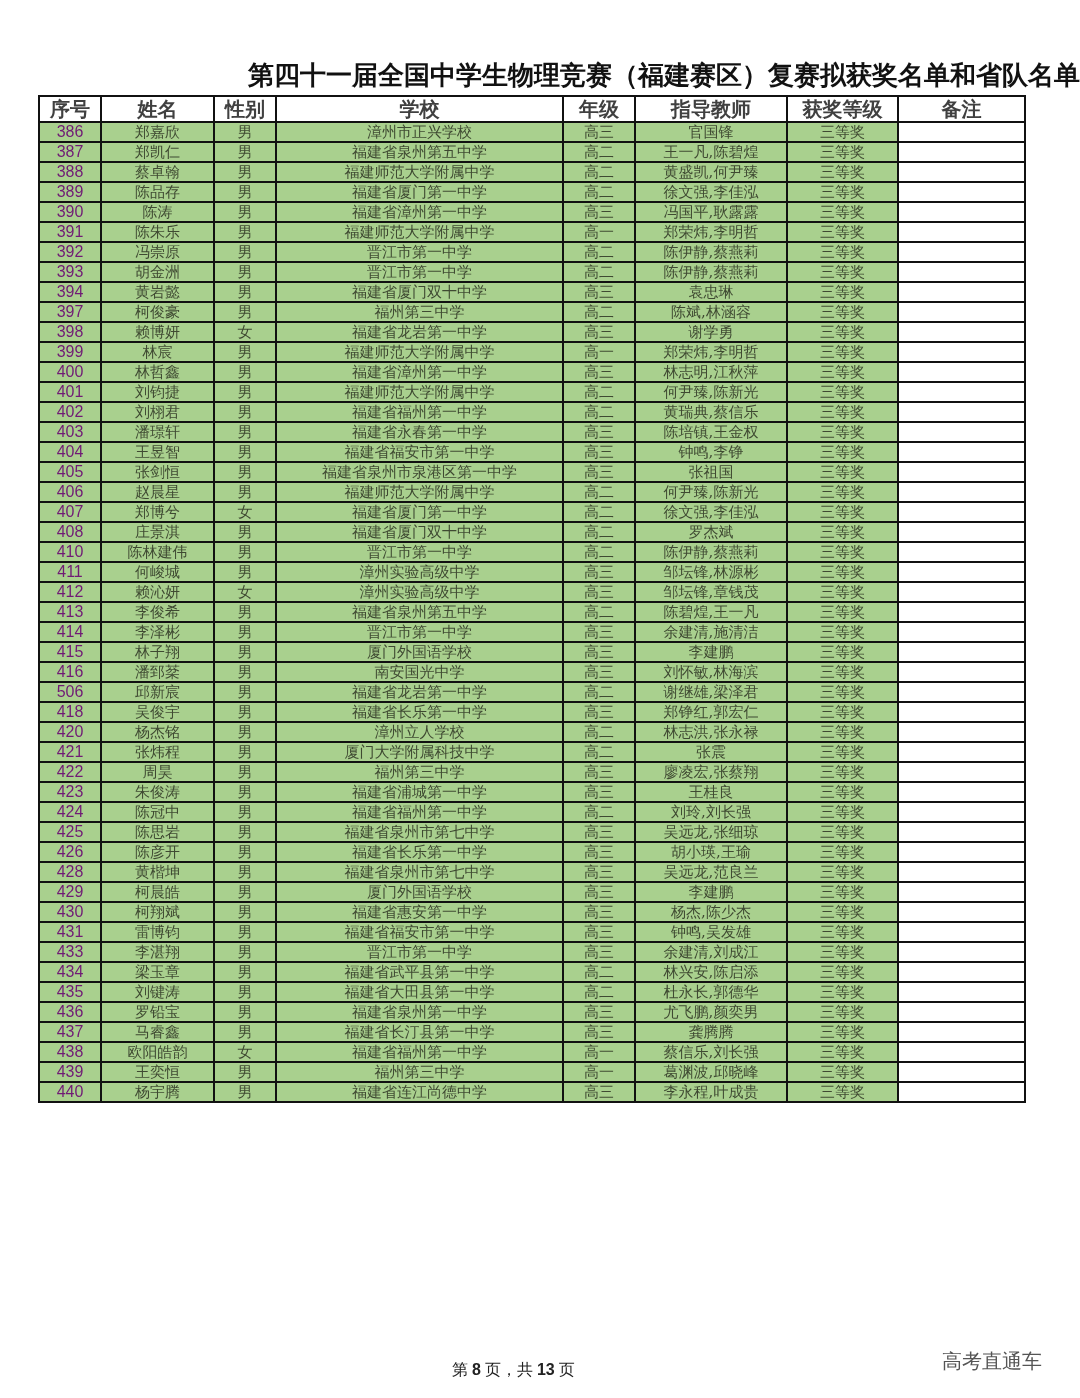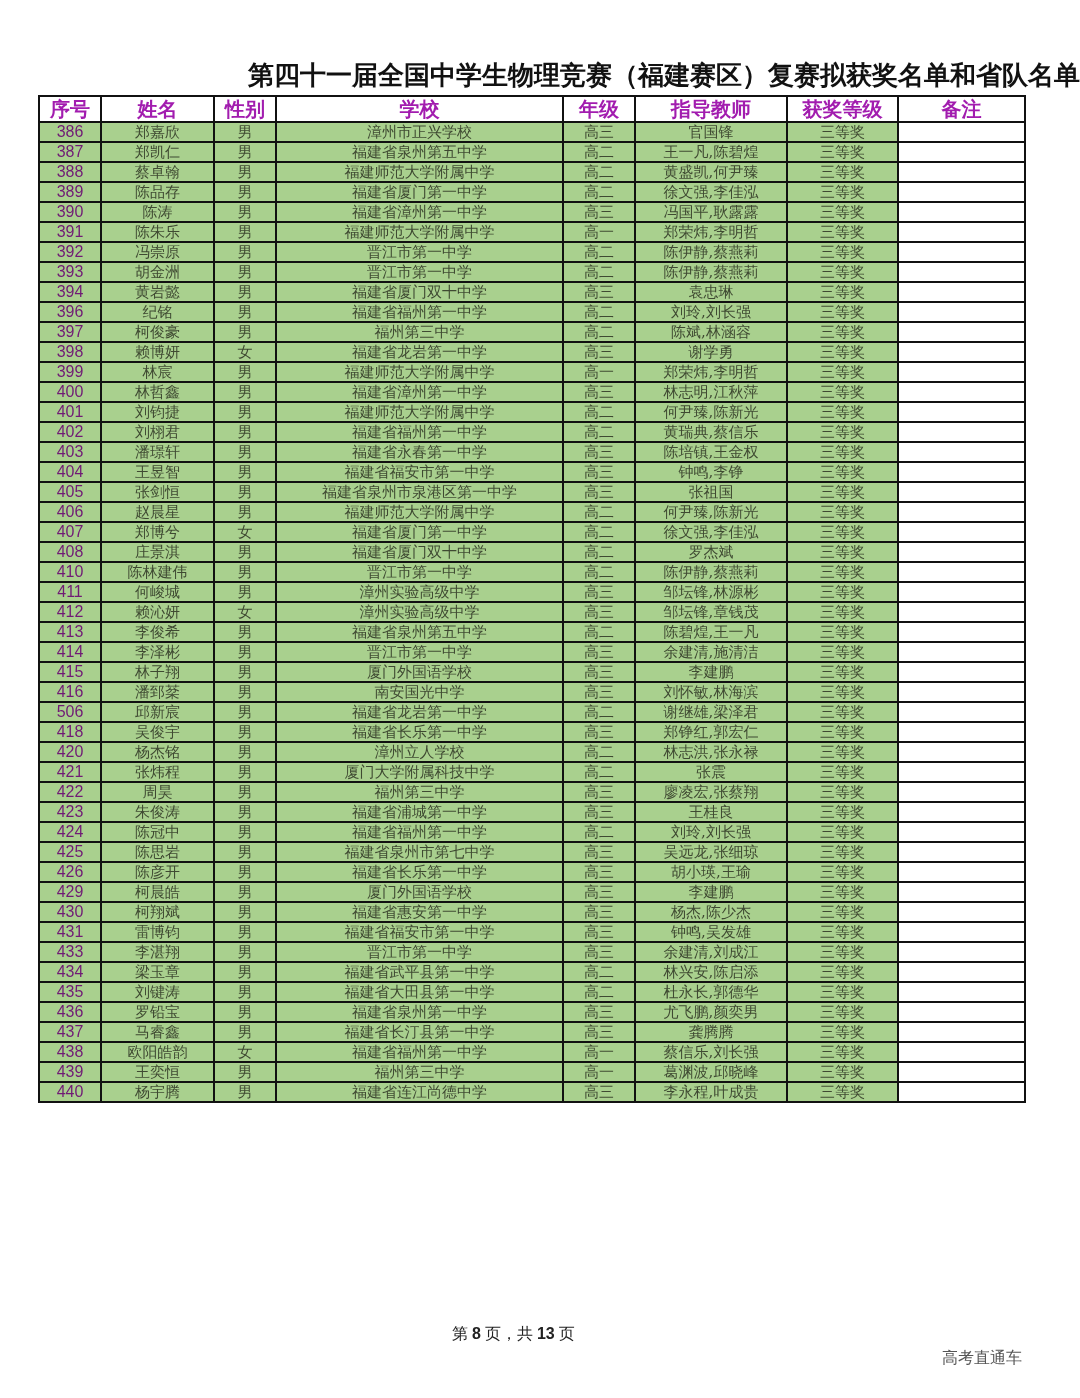--- a/index.html
+++ b/index.html
@@ -1,26 +1,26 @@
 <!DOCTYPE html>
 <html><head>
 <meta charset="utf-8">
 <style>
   html, body { margin: 0; padding: 0; background: #ffffff; }
   body { width: 1080px; height: 1398px; position: relative; overflow: hidden; font-family: "DejaVu Sans", "Liberation Sans", sans-serif; }
   .title { position: absolute; left: 0; top: 58px; width: 1080px; text-align: right; font-size: 26px; font-weight: bold; color: #111; letter-spacing: 0px; font-family: "DejaVu Sans", sans-serif; }
   table.roster { position: absolute; left: 38px; top: 95px; border-collapse: collapse; table-layout: fixed; width: 986px; }
   table.roster th, table.roster td { border: 2px solid #111; padding: 0; text-align: center; overflow: hidden; white-space: nowrap; }
-  table.roster th { height: 24px; font-size: 20px; font-weight: bold; background: #ffffff; color: #a21caf; line-height: 24px; }
+  table.roster th { height: 24px; font-size: 20px; font-weight: bold; background: #ffffff; color: #404040; line-height: 24px; }
   table.roster td { height: 18px; line-height: 18px; font-size: 15px; background: #a9d08e; color: #3f4a32; font-family: "DejaVu Serif", "Liberation Serif", serif; }
   table.roster td.num { font-family: "Liberation Sans", "DejaVu Sans", sans-serif; color: #701a75; font-size: 16px; }
   table.roster td.note { background: #ffffff; }
-  .footer-page { position: absolute; left: 452px; top: 1324px; font-size: 16px; color: #222; font-family: "Liberation Serif", "DejaVu Serif", serif; }
+  .footer-page { position: absolute; left: 452px; top: 1360px; font-size: 16px; color: #222; font-family: "Liberation Serif", "DejaVu Serif", serif; }
   .footer-page b { font-family: "Liberation Sans", sans-serif; }
-  .watermark { position: absolute; left: 942px; top: 1348px; font-size: 16px; color: #555; font-family: "DejaVu Sans", sans-serif; }
+  .watermark { position: absolute; left: 942px; top: 1348px; font-size: 20px; color: #555; font-family: "DejaVu Sans", sans-serif; }
 </style>
 </head>
 <body>
 
 <div class="title">第四十一届全国中学生物理竞赛（福建赛区）复赛拟获奖名单和省队名单</div>
 
 <table class="roster">
   <colgroup>
     <col style="width:62px">
     <col style="width:113px">
@@ -128,30 +128,20 @@
         <td class="num">394</td>
         <td>黄岩懿</td>
         <td>男</td>
         <td>福建省厦门双十中学</td>
         <td>高三</td>
         <td>袁忠琳</td>
         <td>三等奖</td>
         <td class="note"></td>
       </tr>
       <tr>
-        <td class="num">396</td>
-        <td>纪铭</td>
-        <td>男</td>
-        <td>福建省福州第一中学</td>
-        <td>高二</td>
-        <td>刘玲,刘长强</td>
-        <td>三等奖</td>
-        <td class="note"></td>
-      </tr>
-      <tr>
         <td class="num">397</td>
         <td>柯俊豪</td>
         <td>男</td>
         <td>福州第三中学</td>
         <td>高二</td>
         <td>陈斌,林涵容</td>
         <td>三等奖</td>
         <td class="note"></td>
       </tr>
       <tr>
@@ -414,20 +404,30 @@
         <td>三等奖</td>
         <td class="note"></td>
       </tr>
       <tr>
         <td class="num">426</td>
         <td>陈彦开</td>
         <td>男</td>
         <td>福建省长乐第一中学</td>
         <td>高三</td>
         <td>胡小瑛,王瑜</td>
+        <td>三等奖</td>
+        <td class="note"></td>
+      </tr>
+      <tr>
+        <td class="num">428</td>
+        <td>黄楷坤</td>
+        <td>男</td>
+        <td>福建省泉州市第七中学</td>
+        <td>高三</td>
+        <td>吴远龙,范良兰</td>
         <td>三等奖</td>
         <td class="note"></td>
       </tr>
       <tr>
         <td class="num">429</td>
         <td>柯晨皓</td>
         <td>男</td>
         <td>厦门外国语学校</td>
         <td>高三</td>
         <td>李建鹏</td>

